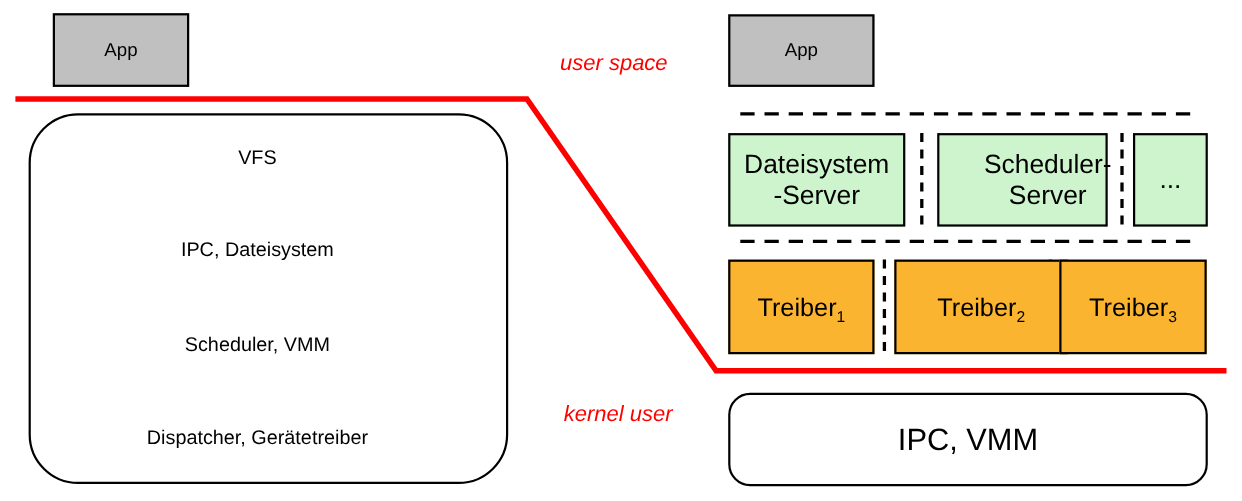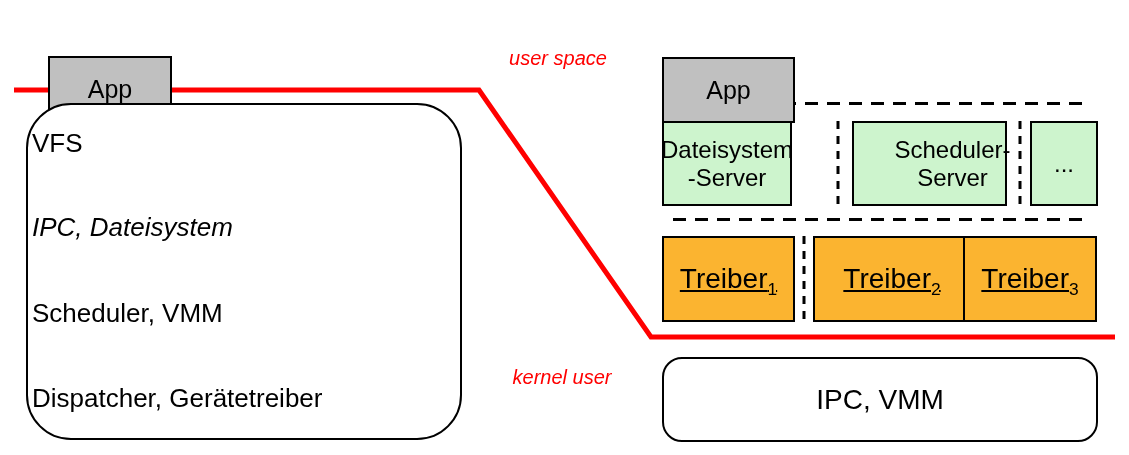--- a/index.html
+++ b/index.html
@@ -19,35 +19,36 @@
 
   .box {
     position: absolute;
     box-sizing: border-box;
     border: 2px solid var(--line);
     display: flex;
     align-items: center;
     justify-content: center;
     text-align: center;
   }
-  .app-box { background: var(--gray); font-size: 25px; margin-top: 44px; }
+  .app-box { background: var(--gray); font-size: 17px; }
   .big-rounded {
     background: #ffffff;
     border-radius: 45px;
     border: 2px solid var(--line);
   }
   .layer-row {
     position: absolute;
-    left: 32px;
+    left: 16px;
     width: 436px;
-    font-size: 26px;
+    font-size: 18px;
+    text-align: center;
     line-height: 30px;
   }
   .server-box { background: var(--green); font-size: 24px; line-height: 28px; }
-  .driver-box { background: var(--orange); font-size: 28px; text-decoration: underline; }
+  .driver-box { background: var(--orange); font-size: 23px; }
   .driver-box sub { font-size: 0.62em; line-height: 0; }
   .kernel-rounded {
     background: #ffffff;
     border-radius: 20px;
     font-size: 28px;
   }
   .space-label {
     position: absolute;
     color: var(--red);
     font-style: italic;
@@ -79,32 +80,32 @@
     <line class="dash-v" x1="955" y1="236" x2="955" y2="322"></line>
   </svg>
 
   <div class="box app-box" style="left:48px; top:12px; width:124px; height:67px;">
     <span>App</span>
   </div>
 
   <div class="box big-rounded" style="left:26px; top:103px; width:436px; height:337px;"></div>
 
   <div class="layer-row" style="top:128px;">VFS</div>
-  <div class="layer-row" style="top:212px;font-style:italic;">IPC, Dateisystem</div>
+  <div class="layer-row" style="top:212px;">IPC, Dateisystem</div>
   <div class="layer-row" style="top:298px;">Scheduler, VMM</div>
   <div class="layer-row" style="top:383px;">Dispatcher, Gerätetreiber</div>
 
   <div class="space-label" style="left:478px; top:43px; width:160px;">user space</div>
   <div class="space-label" style="left:477px; top:362px; width:170px;">kernel user</div>
 
   <div class="box app-box" style="left:662px; top:13px; width:133px; height:66px;">
     <span>App</span>
   </div>
 
-  <div class="box server-box" style="left:662px; top:121px; width:130px; height:85px;">
+  <div class="box server-box" style="left:662px; top:121px; width:161px; height:85px;">
     <span>
       <span>Dateisystem</span><br>
       <span>-Server</span>
     </span>
   </div>
   <div class="box server-box" style="left:852px; top:121px; width:155px; height:85px;padding-left:46px;">
     <span>
       <span>Scheduler-</span><br>
       <span>Server</span>
     </span>

